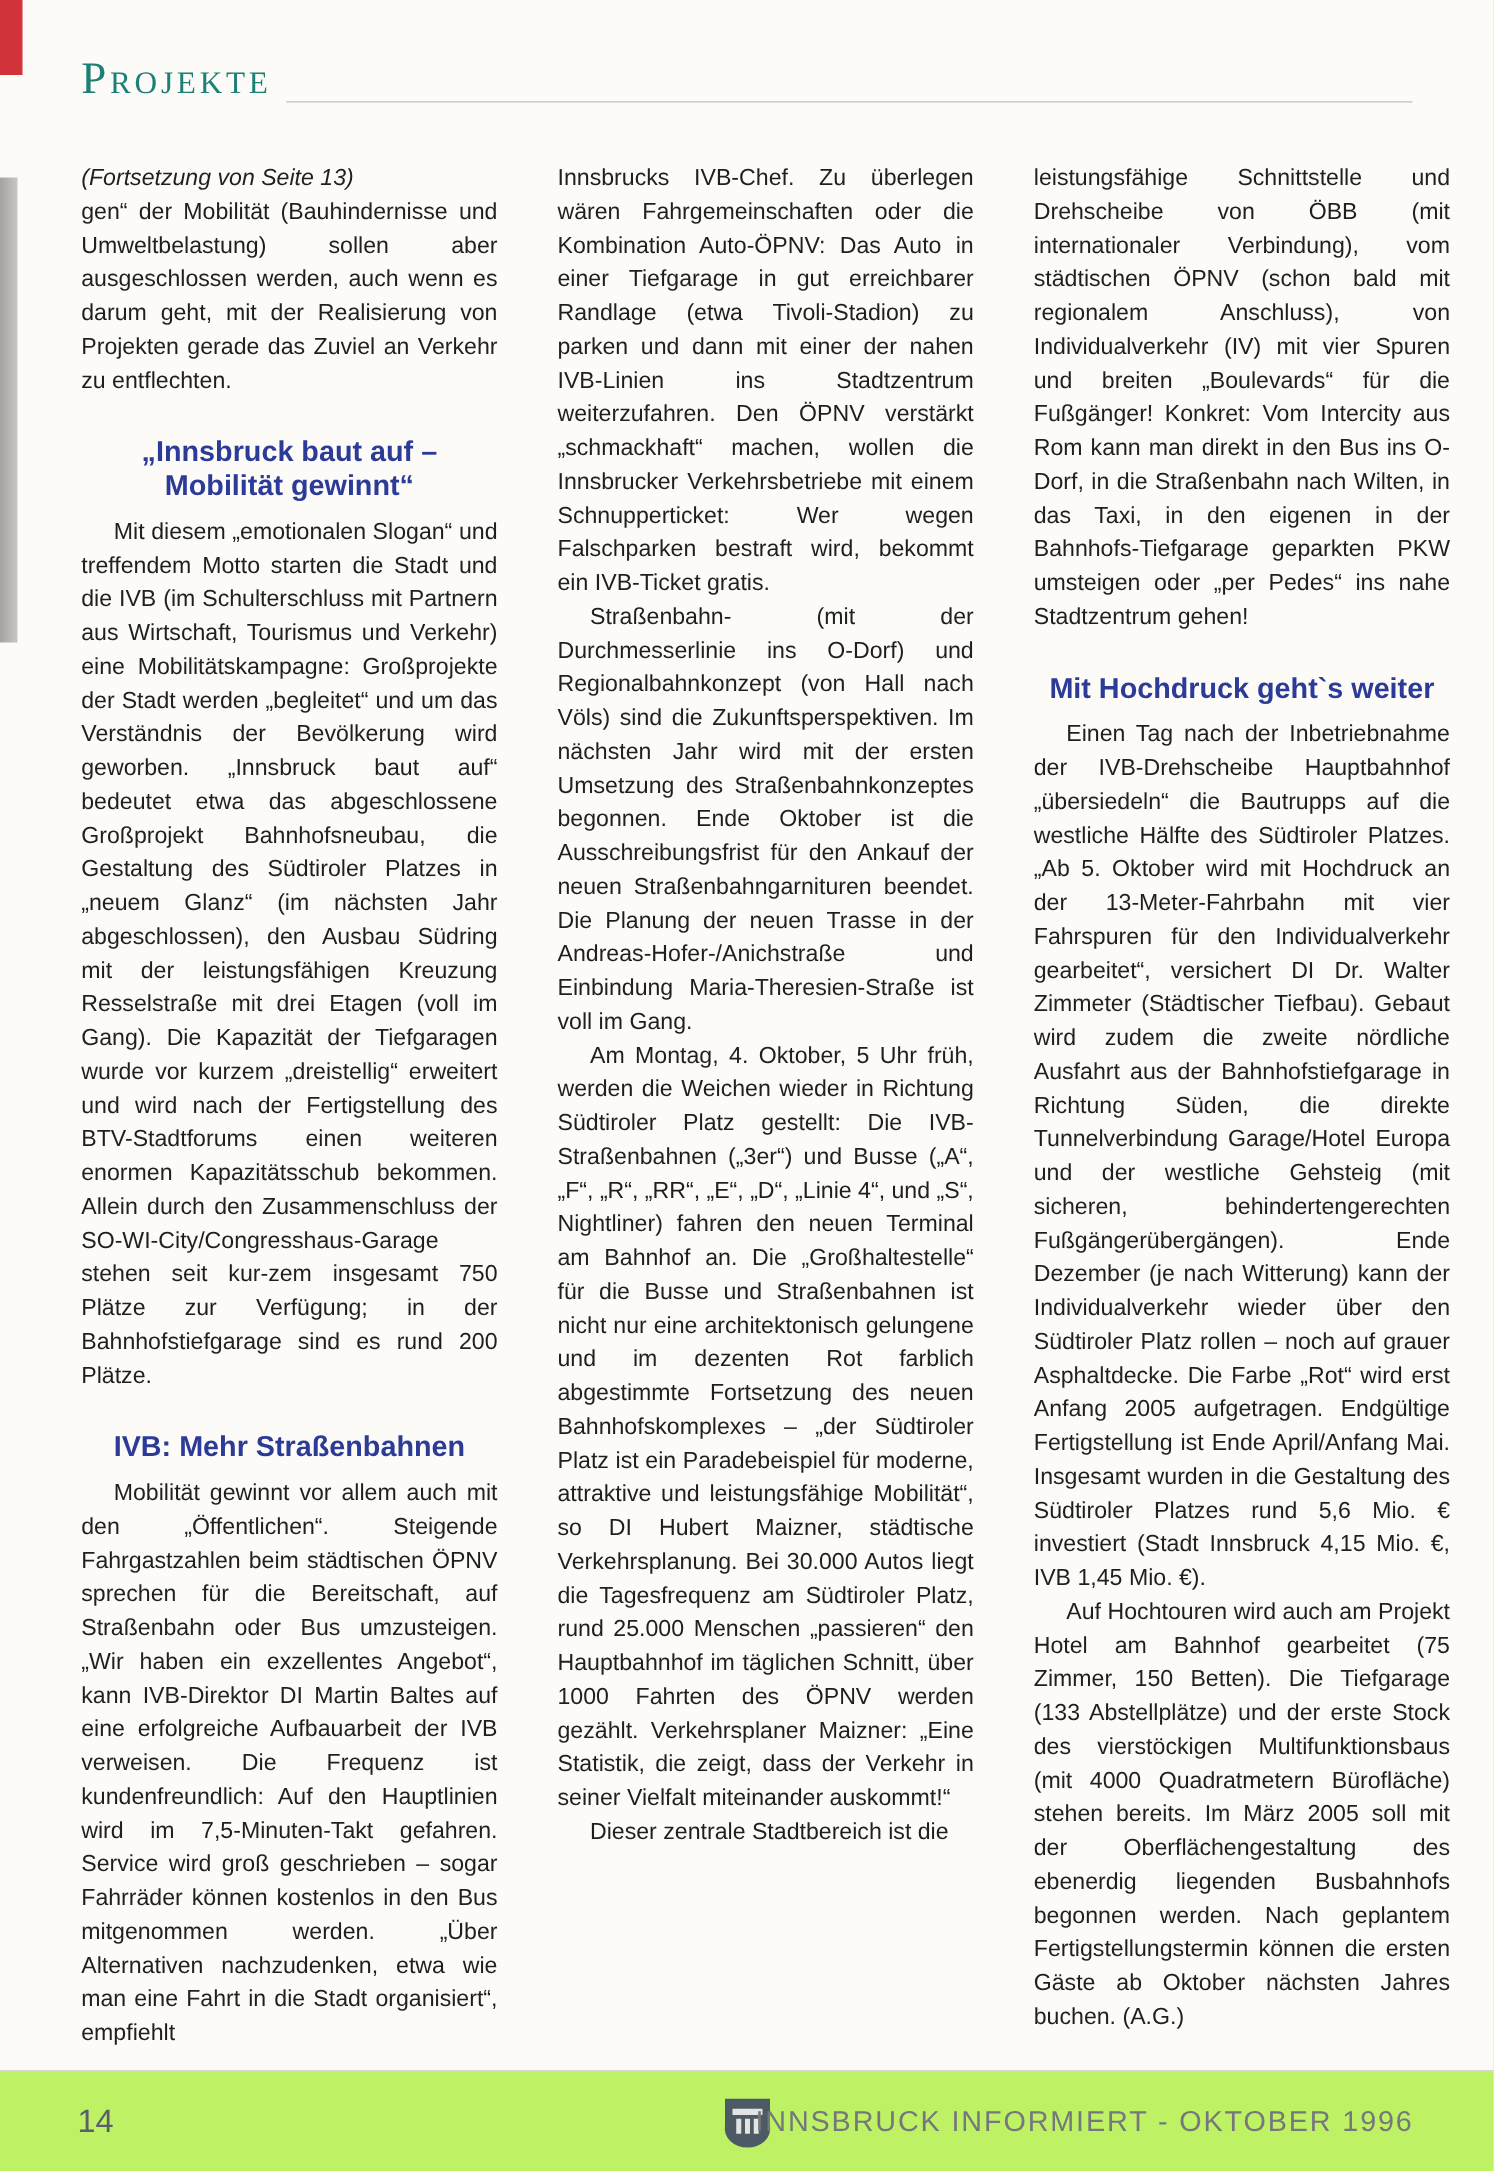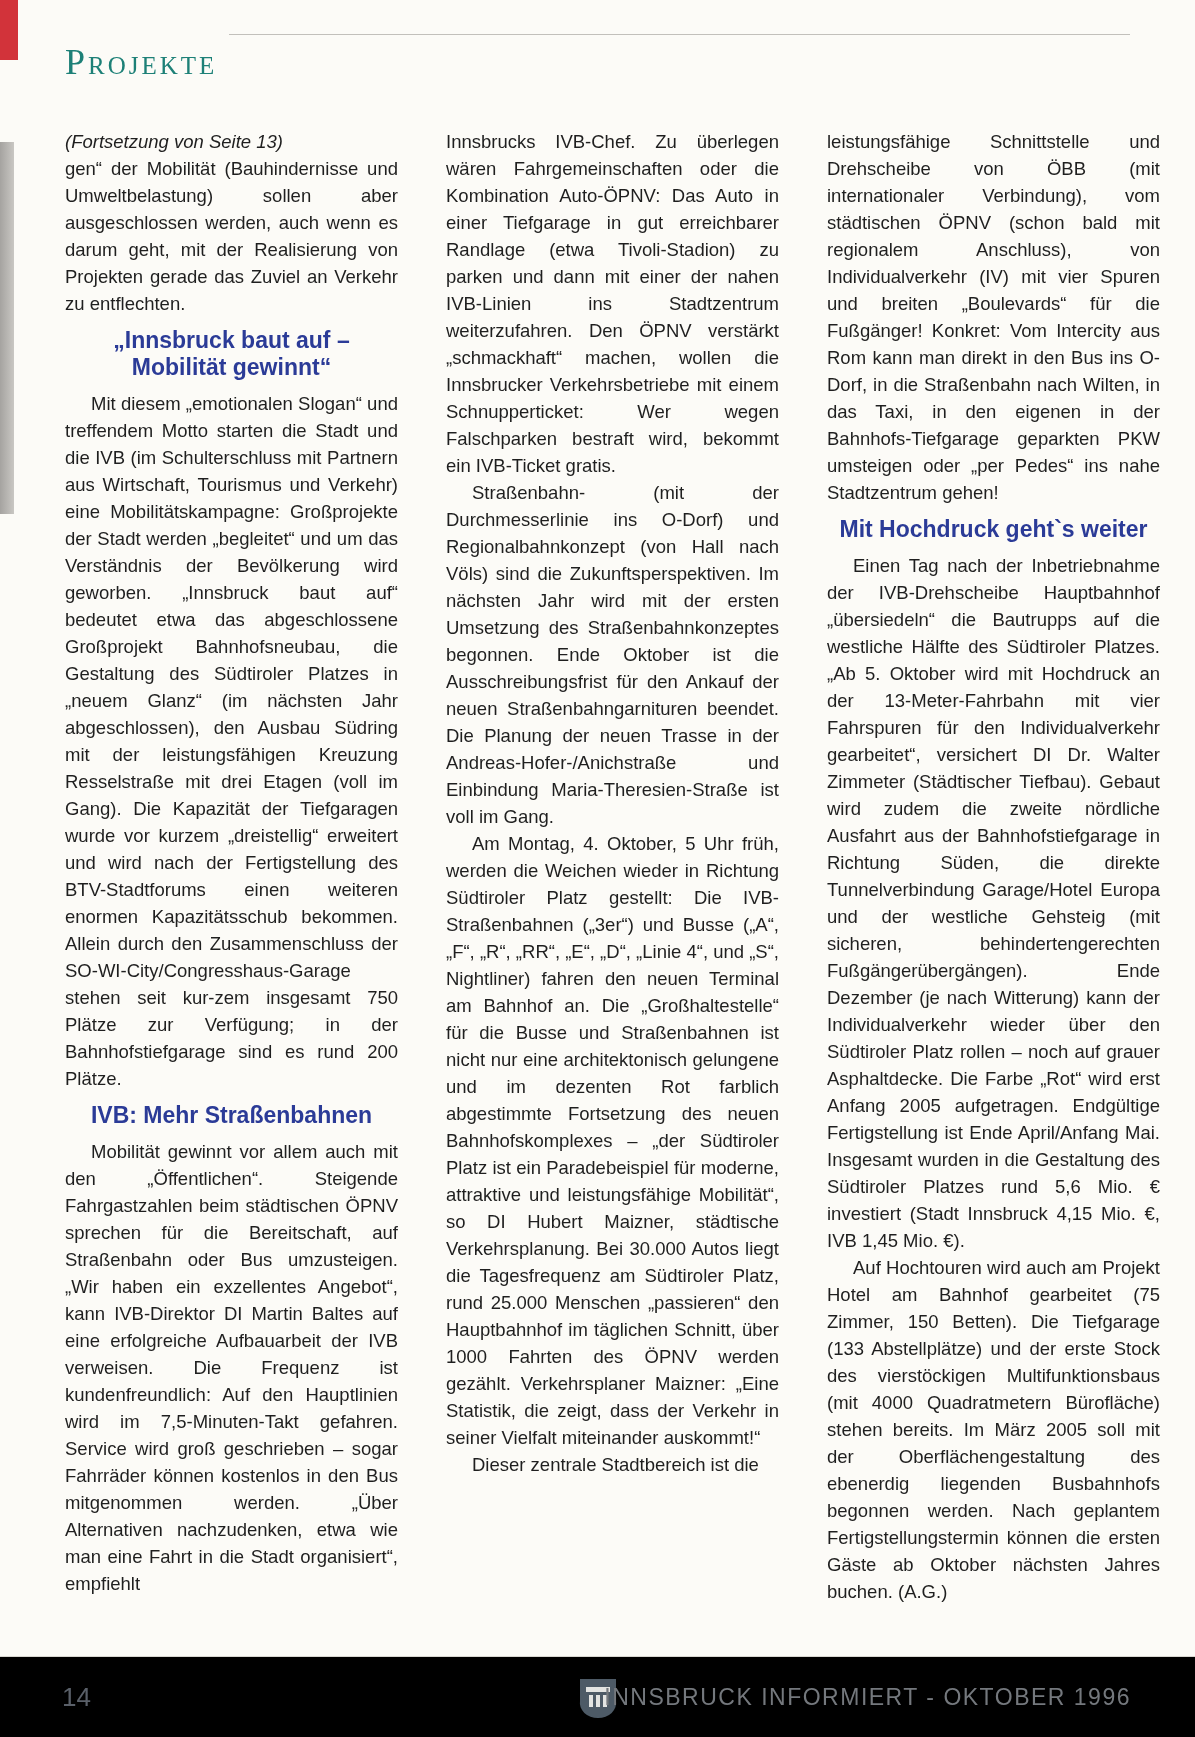--- a/index.html
+++ b/index.html
@@ -9,21 +9,21 @@
     background:#fcfbf7;
     overflow:hidden;
     font-family:"Liberation Sans",sans-serif;
     color:#1f1f1f;
     margin:0 auto;
   }
   .edge-red{position:absolute;left:0;top:0;width:18px;height:60px;background:#d2333a;}
   .edge-gray{position:absolute;left:0;top:142px;width:14px;height:372px;
     background:linear-gradient(to right,#a5a3a0,#c9c7c3);}
   
-  .header{position:absolute;left:65px;right:65px;top:42px;display:flex;align-items:flex-start;gap:12px;}
+  .header{position:absolute;left:65px;right:65px;top:42px;display:flex;align-items:flex-end;gap:12px;}
   .section-title{
     font-family:"Liberation Serif",serif;
     font-variant:small-caps;
     font-size:36px;line-height:40px;
     letter-spacing:3px;
     color:#1d8077;
     font-weight:400;
     white-space:nowrap;
   }
   .header-rule{flex:1;height:1px;background:#c2c0bb;margin-top:-8px;}
@@ -37,26 +37,26 @@
     text-align:justify;
     font-size:18.5px;line-height:27px;
     hyphens:auto;-webkit-hyphens:auto;
   }
   .para{margin:0;text-indent:26px;}
   .para.no-indent{text-indent:0;}
   .note{font-style:italic;}
   .col-heading{
     font-size:23px;line-height:27px;font-weight:bold;
     color:#2b3b97;text-align:center;
-    margin:10px 6px 9px;
+    margin:31px 6px 9px;
   }
   
   .footer{
     position:absolute;left:0;right:0;bottom:0;height:80px;
-    background:#000000;border-top:1px solid #d9d7d1;z-index:5;
+    background:#bef264;border-top:1px solid #d9d7d1;z-index:5;
   }
   .page-number{
     position:absolute;left:62px;top:50%;transform:translateY(-50%);
     font-size:26px;color:#5a6069;
   }
   .journal{
     position:absolute;right:64px;top:50%;transform:translateY(-50%);
     font-size:23px;letter-spacing:1.5px;color:#74787d;
   }
   .logo{

